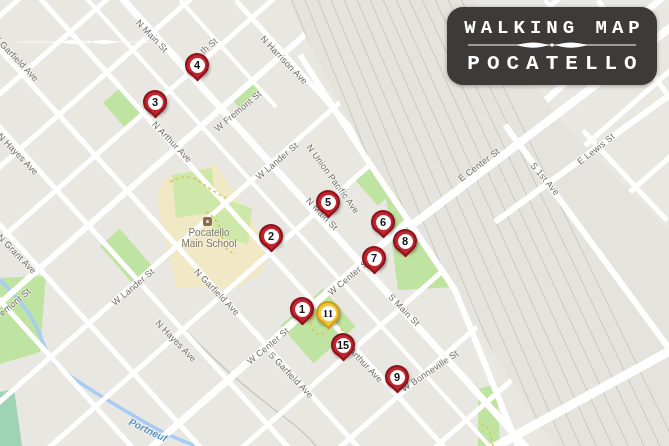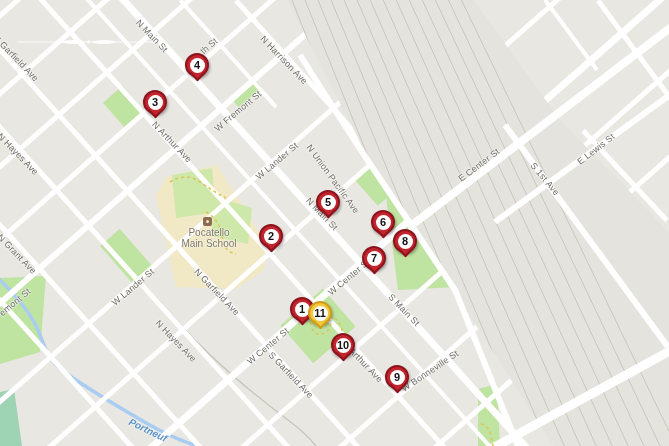--- a/index.html
+++ b/index.html
@@ -216,21 +216,31 @@
       <div class="pin" style="left: 405px; top: 241px;">
         <div class="tail"></div>
         <div class="num">8</div>
       </div>
       <div class="pin" style="left: 397px; top: 377px;">
         <div class="tail"></div>
         <div class="num">9</div>
       </div>
       <div class="pin" style="left: 343px; top: 345px;">
         <div class="tail"></div>
-        <div class="num">10</div>
-      </div>
-      <div class="pin yellow" style="left: 320px; top: 313px;">
+        <div class="num">15</div>
+      </div>
+      <div class="pin yellow" style="left: 328px; top: 313px; font-family: Liberation Serif, serif;">
         <div class="tail"></div>
         <div class="num">11</div>
       </div>
     </div>
 
+  <div id="badge">
+    <div class="badge-line" id="badge-line1">WALKING MAP</div>
+    <svg id="badge-ornament" width="180" height="10" viewBox="0 0 180 10">
+      <line x1="6" y1="5" x2="174" y2="5" stroke="#ffffff" stroke-width="1"></line>
+      <path d="M55,5 C65,1.5 78,1.5 86,5 C78,8.5 65,8.5 55,5 Z" fill="#ffffff"></path>
+      <path d="M125,5 C115,1.5 102,1.5 94,5 C102,8.5 115,8.5 125,5 Z" fill="#ffffff"></path>
+      <circle cx="90" cy="5" r="1.8" fill="#ffffff"></circle>
+    </svg>
+    <div class="badge-line" id="badge-line2">POCATELLO</div>
+  </div>
 </div>
 
 </body></html>

